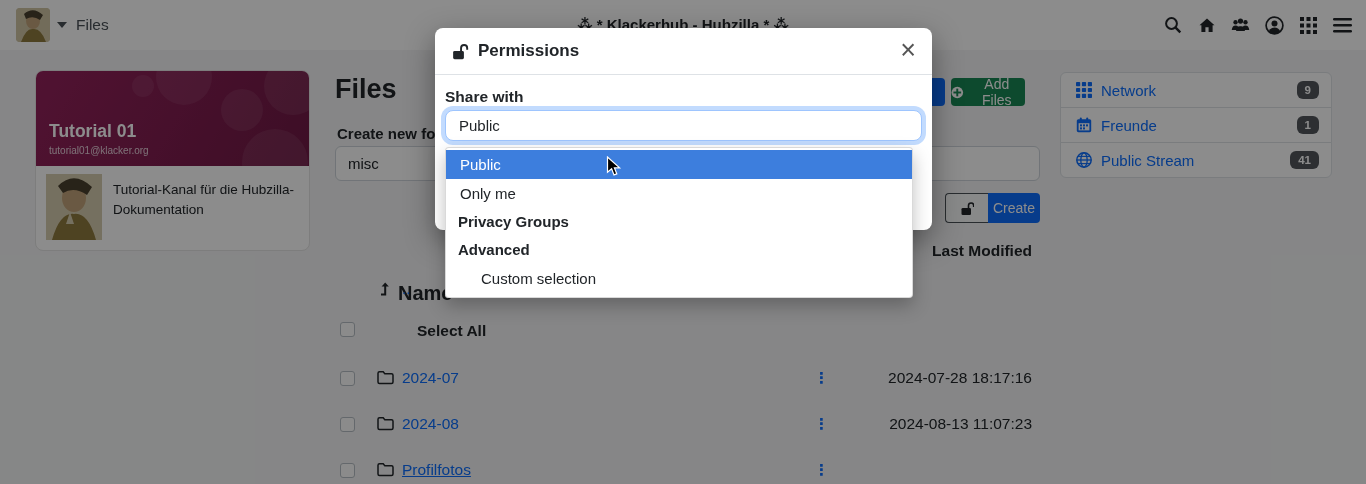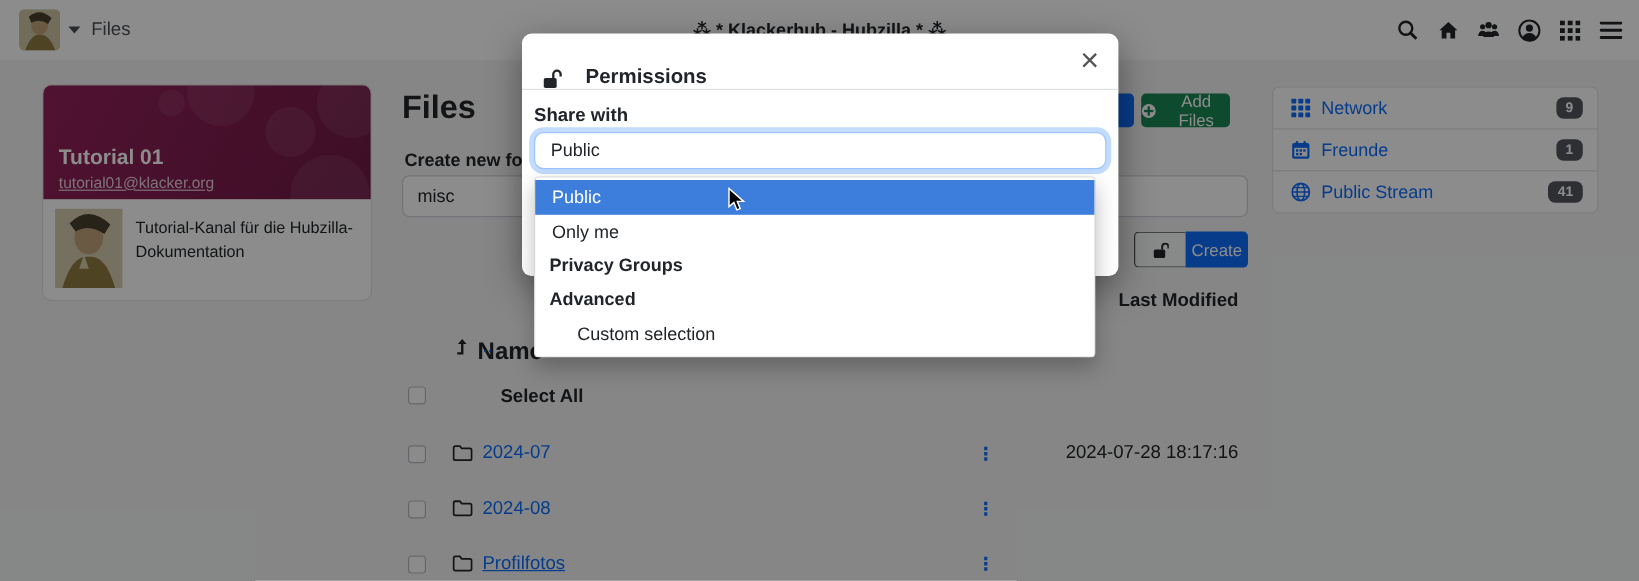--- a/index.html
+++ b/index.html
@@ -15,21 +15,21 @@
   .nav-title { position:absolute; left:0; right:0; top:0; height:50px; display:flex; align-items:center; justify-content:center; font-size:15px; font-weight:bold; color:#212529; pointer-events:none; }
   .nav-icons { position:absolute; right:14px; top:0; height:50px; display:flex; align-items:center; gap:15px; color:#212529; }
   .nav-icons .nico { width:19px; height:19px; display:flex; align-items:center; justify-content:center; }
   svg { display:block; }
 
   
   .card { position:absolute; left:35px; top:70px; width:275px; border-radius:8px; overflow:hidden; background:#ffffff; border:1px solid #e3e3e3; z-index:1; }
   .cover { position:relative; height:95px; background:linear-gradient(120deg,#93225b 0%,#7e1d4e 60%,#6f1a45 100%); overflow:hidden;padding-left:36px; }
   .cov-c { position:absolute; border-radius:50%; background:rgba(255,255,255,0.07); }
   .cover-name { position:absolute; left:13px; top:50px; color:#ffffff; font-size:17.5px; font-weight:bold; }
-  .cover-addr { position:absolute; left:13px; top:74px; color:rgba(255,255,255,0.78); font-size:13px;text-decoration:underline; }
+  .cover-addr { position:absolute; left:13px; top:74px; color:rgba(255,255,255,0.78); font-size:10px; }
   .card-body { display:flex; gap:11px; padding:8px 10px 10px 10px; }
   .card-avatar { width:56px; height:66px; flex:0 0 auto; background:#d6cdb0; overflow:hidden; }
   .card-desc { font-size:13.5px; color:#212529; line-height:1.5; padding-top:6px; }
 
   
   .main-h2 { position:absolute; left:335px; top:74px; font-size:27px; font-weight:bold; color:#212529; z-index:1; }
   .btn { display:flex; align-items:center; justify-content:center; gap:5px; border-radius:4px; color:#fff; font-size:14px; border:none; cursor:pointer; }
   .btn-create-top { position:absolute; left:871px; top:78px; width:74px; height:28px; background:#0d6efd; z-index:1; }
   .btn-addfiles { position:absolute; left:951px; top:78px; width:74px; height:28px; background:#198754; z-index:1; }
   .lbl-create-folder { position:absolute; left:337px; top:125px; font-size:15px; font-weight:bold; color:#212529; z-index:1; }
@@ -54,21 +54,21 @@
   .rsb-item { position:relative; height:36px; background:#fff; border:1px solid #dee2e6; margin-top:-1px; display:flex; align-items:center; padding-left:15px; gap:9px; cursor:pointer; }
   .rsb-item:first-child { margin-top:0; border-radius:6px 6px 0 0; }
   .rsb-item:last-child { border-radius:0 0 6px 6px; }
   .rsb-ico { width:16px; height:16px; color:#0d6efd; }
   .rsb-lbl { font-size:15px; color:#0d6efd; }
   .rsb-badge { position:absolute; right:12px; background:#52575c; color:#fff; font-size:11.5px; font-weight:bold; padding:3px 8px; border-radius:6px; }
 
   
   .backdrop { position:absolute; inset:0; background:rgba(0,0,0,0.45); z-index:50; }
   .modal { position:absolute; left:435px; top:28px; width:497px; height:202px; background:#fff; border-radius:8px; box-shadow:0 10px 30px rgba(0,0,0,0.4); z-index:60; }
-  .modal-header { position:relative; height:47px; border-bottom:1px solid #dee2e6; display:flex; align-items:flex-end; padding-left:17px; gap:19px; }
+  .modal-header { position:relative; height:47px; border-bottom:1px solid #dee2e6; display:flex; align-items:center; padding-left:17px; gap:9px; }
   .modal-title { font-size:17px; font-weight:600; color:#212529; }
   .modal-close { position:absolute; right:16px; top:6px; font-size:27px; font-weight:300; color:#555; background:none; border:none; cursor:pointer; line-height:1.2; }
   .share-lbl { position:absolute; left:10px; top:60px; font-size:15.5px; font-weight:bold; color:#212529; }
   .share-inp { position:absolute; left:10px; top:82px; width:477px; height:31px; border:1px solid #9ec5fe; border-radius:8px; box-shadow:0 0 0 4px rgba(13,110,253,0.25); padding-left:13px; font-size:15px; color:#212529; font-family:inherit; outline:none; }
   .dropdown { position:absolute; left:445px; top:147px; width:468px; background:#fff; border:1px solid rgba(0,0,0,0.15); border-radius:4px; box-shadow:0 8px 18px rgba(0,0,0,0.25); padding:2px 0 4px 0; z-index:70; }
   .dd-item { height:29px; line-height:29px; padding-left:14px; font-size:15px; color:#212529; cursor:pointer; }
   .dd-item.active { background:#3d7edd; color:#fff; }
   .dd-header { height:28px; line-height:28px; padding-left:12px; font-size:15px; font-weight:bold; color:#212529; }
   .dd-sub { padding-left:35px; }
   .cursor { position:absolute; left:606px; top:156px; z-index:80; pointer-events:none; }
@@ -217,20 +217,21 @@
   <div class="row-date" style="top:369px;">2024-07-28 18:17:16</div>
 
   <div class="cbx" style="top:417px;"></div>
   <span class="row-folder-icon" style="top:416px;">
     <svg width="17" height="15" viewBox="0 0 17 15">
         <path d="M1 3.2 C1 2.4 1.7 1.7 2.5 1.7 H6.2 L7.8 3.7 H14.5 C15.3 3.7 16 4.4 16 5.2 V12 C16 12.8 15.3 13.5 14.5 13.5 H2.5 C1.7 13.5 1 12.8 1 12 Z" fill="none" stroke="#212529" stroke-width="1.5"></path>
       </svg>
   </span>
   <a class="row-name" style="top:415px;" href="#">2024-08</a>
   <span class="row-kebab" style="top:415px;">⋮</span>
+  <div class="row-date" style="top:415px;">2024-08-13 11:07:23</div>
 
   <div class="cbx" style="top:463px;"></div>
   <span class="row-folder-icon" style="top:462px;">
     <svg width="17" height="15" viewBox="0 0 17 15">
         <path d="M1 3.2 C1 2.4 1.7 1.7 2.5 1.7 H6.2 L7.8 3.7 H14.5 C15.3 3.7 16 4.4 16 5.2 V12 C16 12.8 15.3 13.5 14.5 13.5 H2.5 C1.7 13.5 1 12.8 1 12 Z" fill="none" stroke="#212529" stroke-width="1.5"></path>
       </svg>
   </span>
   <a class="row-name" style="top:461px;text-decoration:underline;" href="#">Profilfotos</a>
   <span class="row-kebab" style="top:461px;">⋮</span>
 

